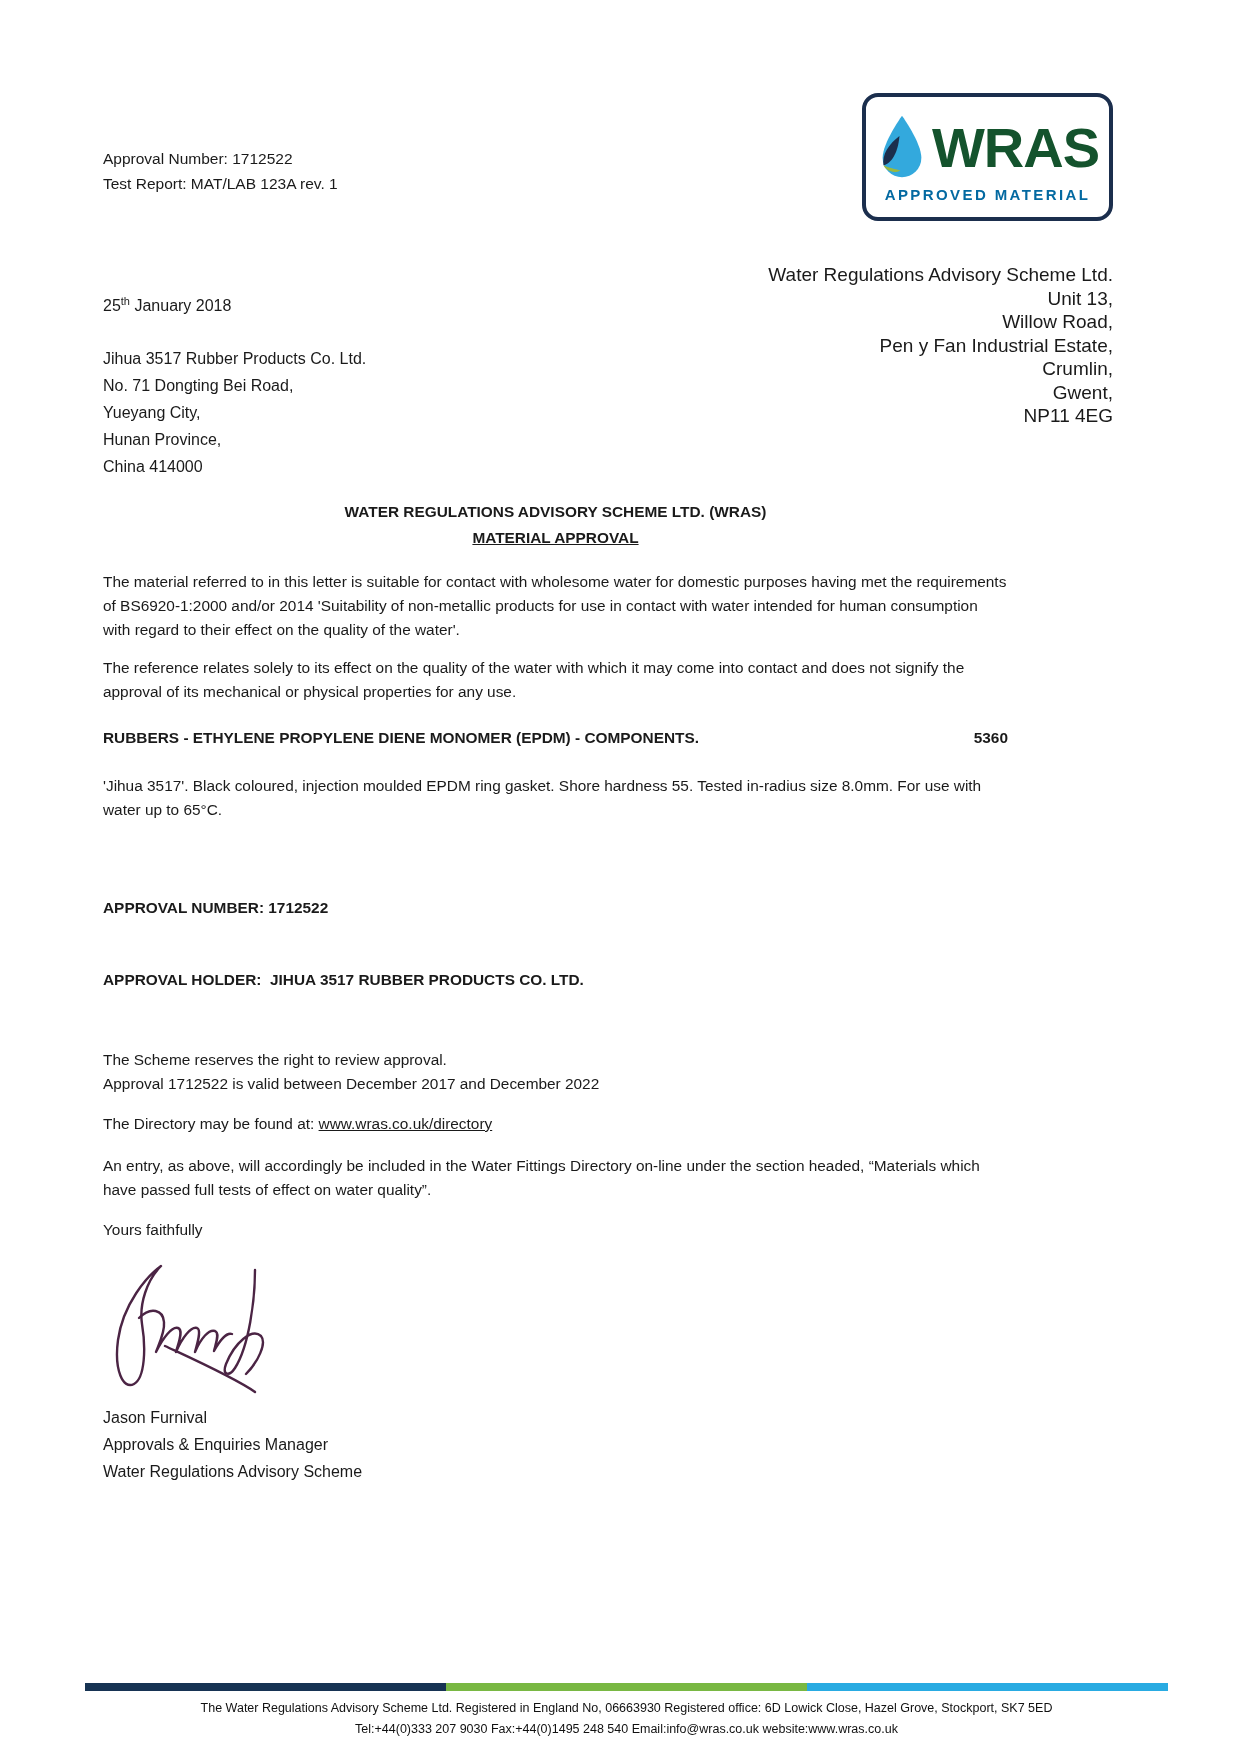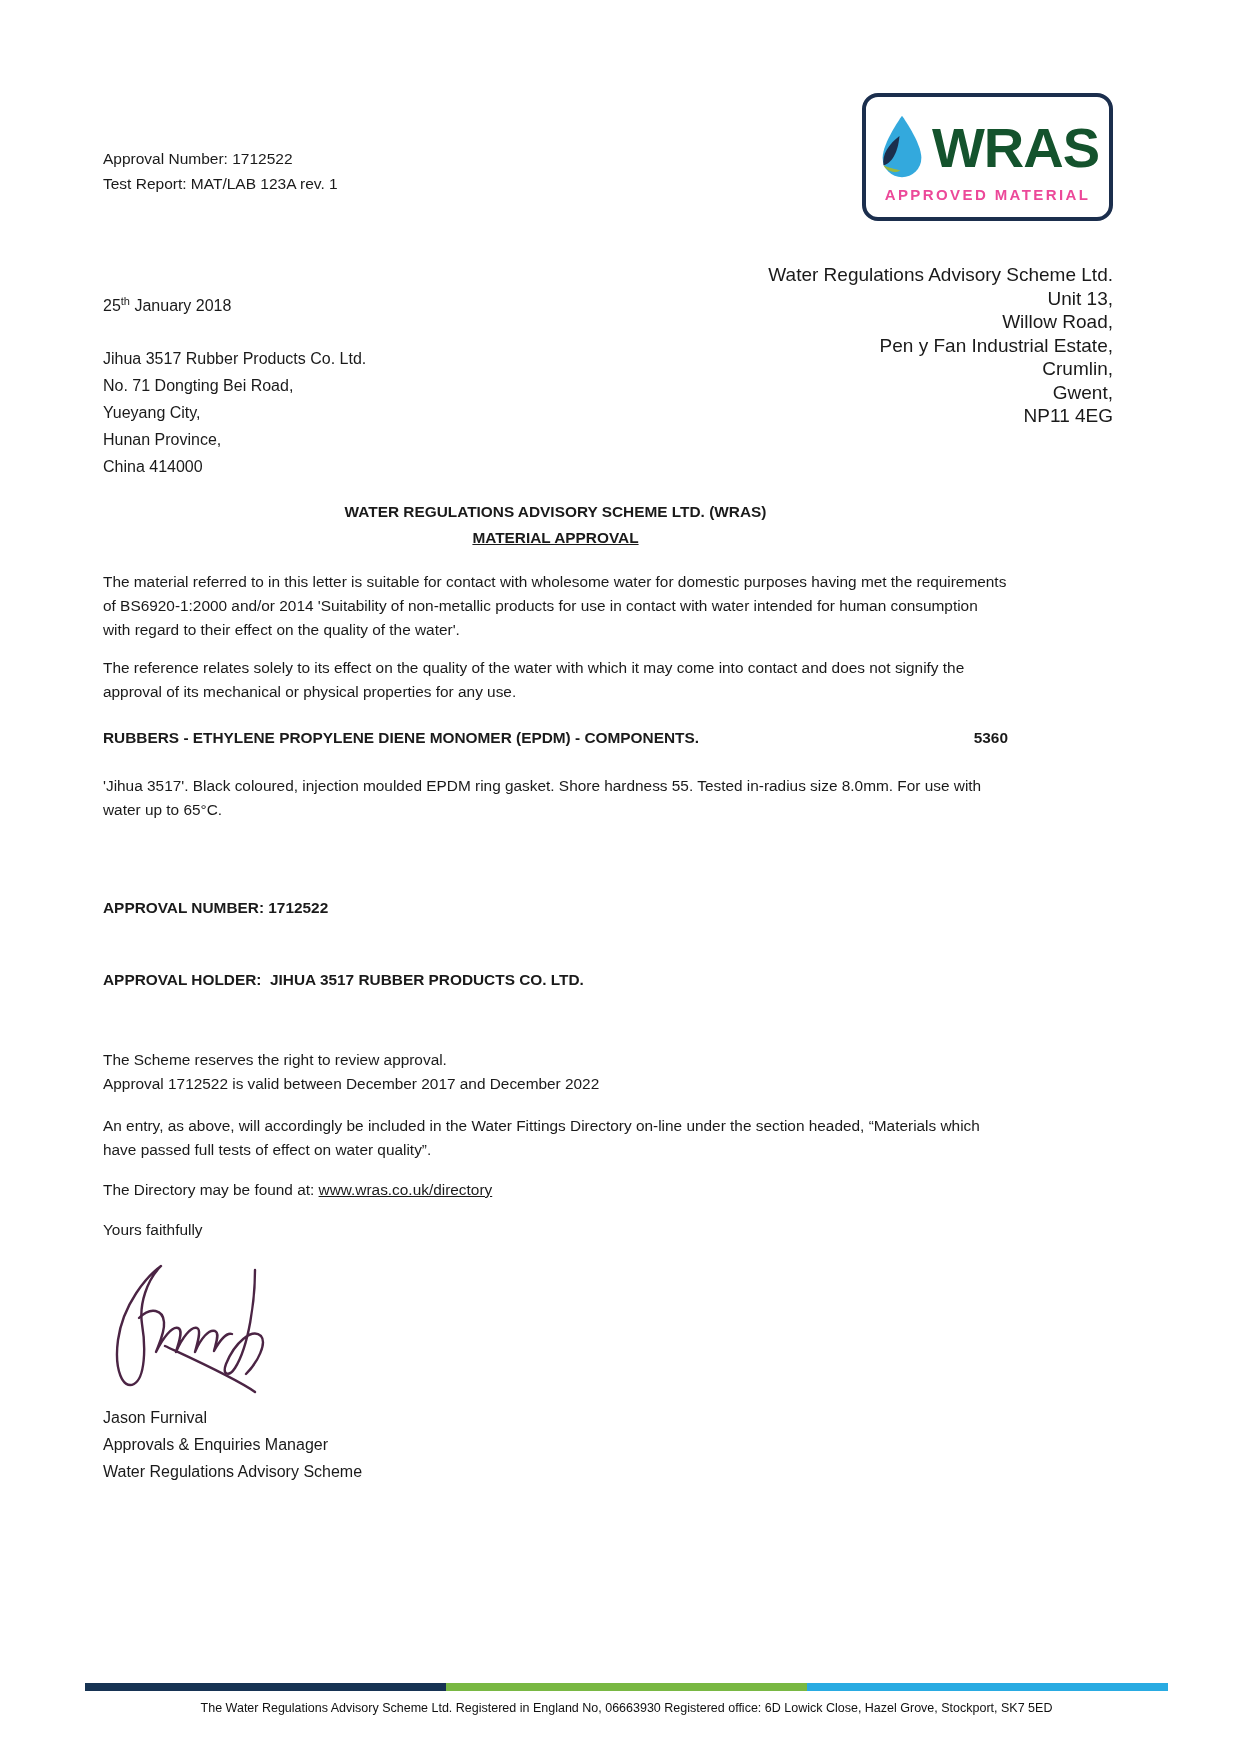--- a/index.html
+++ b/index.html
@@ -15,21 +15,21 @@
   
   .approval-meta{position:absolute;left:103px;top:146px;font-size:15.5px;line-height:25px;}
   
   .logo-box{
     position:absolute;left:862px;top:93px;width:243px;height:120px;
     border:4px solid #1b2e4d;border-radius:16px;background:#fff;
     display:flex;flex-direction:column;align-items:center;justify-content:center;
   }
   .logo-row{display:flex;align-items:center;gap:4px;margin-top:2px;}
   .logo-wordmark{font-size:56px;font-weight:700;color:#14532d;letter-spacing:-1px;line-height:1;}
-  .logo-tagline{font-size:15px;font-weight:700;letter-spacing:2.4px;color:#ec4899;margin-top:4px;}
+  .logo-tagline{font-size:15px;font-weight:700;letter-spacing:2.4px;color:#0369a1;margin-top:4px;}
   
   .sender-address{position:absolute;right:127px;top:263px;text-align:right;font-size:19px;line-height:23.5px;}
   
   .date-line{position:absolute;left:103px;top:295px;font-size:16px;}
   .date-line sup{font-size:11px;}
   .recipient-address{position:absolute;left:103px;top:345px;font-size:16px;line-height:27px;}
   
   .letter-body{position:absolute;left:103px;top:500px;width:905px;font-size:15.4px;line-height:24px;}
   .title-line{text-align:center;font-weight:700;}
   .title-line.underlined{margin-top:2px;}
@@ -113,23 +113,23 @@
     <div class="bold-block">
       <div>APPROVAL NUMBER: 1712522</div>
       <div>APPROVAL HOLDER:  JIHUA 3517 RUBBER PRODUCTS CO. LTD.</div>
     </div>
 
     <div class="para p-review">
       <div>The Scheme reserves the right to review approval.</div>
       <div>Approval 1712522 is valid between December 2017 and December 2022</div>
     </div>
 
+    <p class="para p-directory"><span>The Directory may be found at: </span><a class="dir-link">www.wras.co.uk/directory</a></p>
+
     <p class="para p-entry">An entry, as above, will accordingly be included in the Water Fittings Directory on-line under the section headed, “Materials which have passed full tests of effect on water quality”.</p>
-
-    <p class="para p-directory"><span>The Directory may be found at: </span><a class="dir-link">www.wras.co.uk/directory</a></p>
 
     <p class="para p-yours">Yours faithfully</p>
 
     <div class="signature-wrap">
       <svg width="190" height="150" viewBox="0 0 190 150">
         <g fill="none" stroke="#4b2444" stroke-width="2.4" stroke-linecap="round" stroke-linejoin="round">
           <path d="M58 16 C44 26 20 54 15 90 C11 120 20 140 31 134 C42 128 43 98 39 74 C36 54 44 30 58 16 Z"></path>
           <path d="M36 68 C48 56 60 60 61 72 C62 82 56 94 53 102 C60 88 69 76 75 78 C81 80 75 94 73 102 C79 88 88 76 94 78 C99 80 94 94 92 102 C98 88 106 79 112 81 C117 83 113 93 111 101 C117 90 124 82 129 84"></path>
           <path d="M152 20 C152 50 146 96 132 118 C126 127 119 125 123 114 C132 92 149 78 158 86 C164 93 155 112 143 124"></path>
           <path d="M62 96 C92 110 132 128 152 142"></path>
@@ -144,15 +144,16 @@
     </div>
   </div>
 
   <div class="footer-bar">
     <div class="seg" style="background:#173353;"></div>
     <div class="seg" style="background:#79b843;"></div>
     <div class="seg" style="background:#29abe2;"></div>
   </div>
   <div class="footer-text">
     <div>The Water Regulations Advisory Scheme Ltd. Registered in England No, 06663930 Registered office: 6D Lowick Close, Hazel Grove, Stockport, SK7 5ED</div>
+    <div>Tel:+44(0)333 207 9030 Fax:+44(0)1495 248 540 Email:info@wras.co.uk website:www.wras.co.uk</div>
   </div>
 
 </div>
 
 </body></html>

